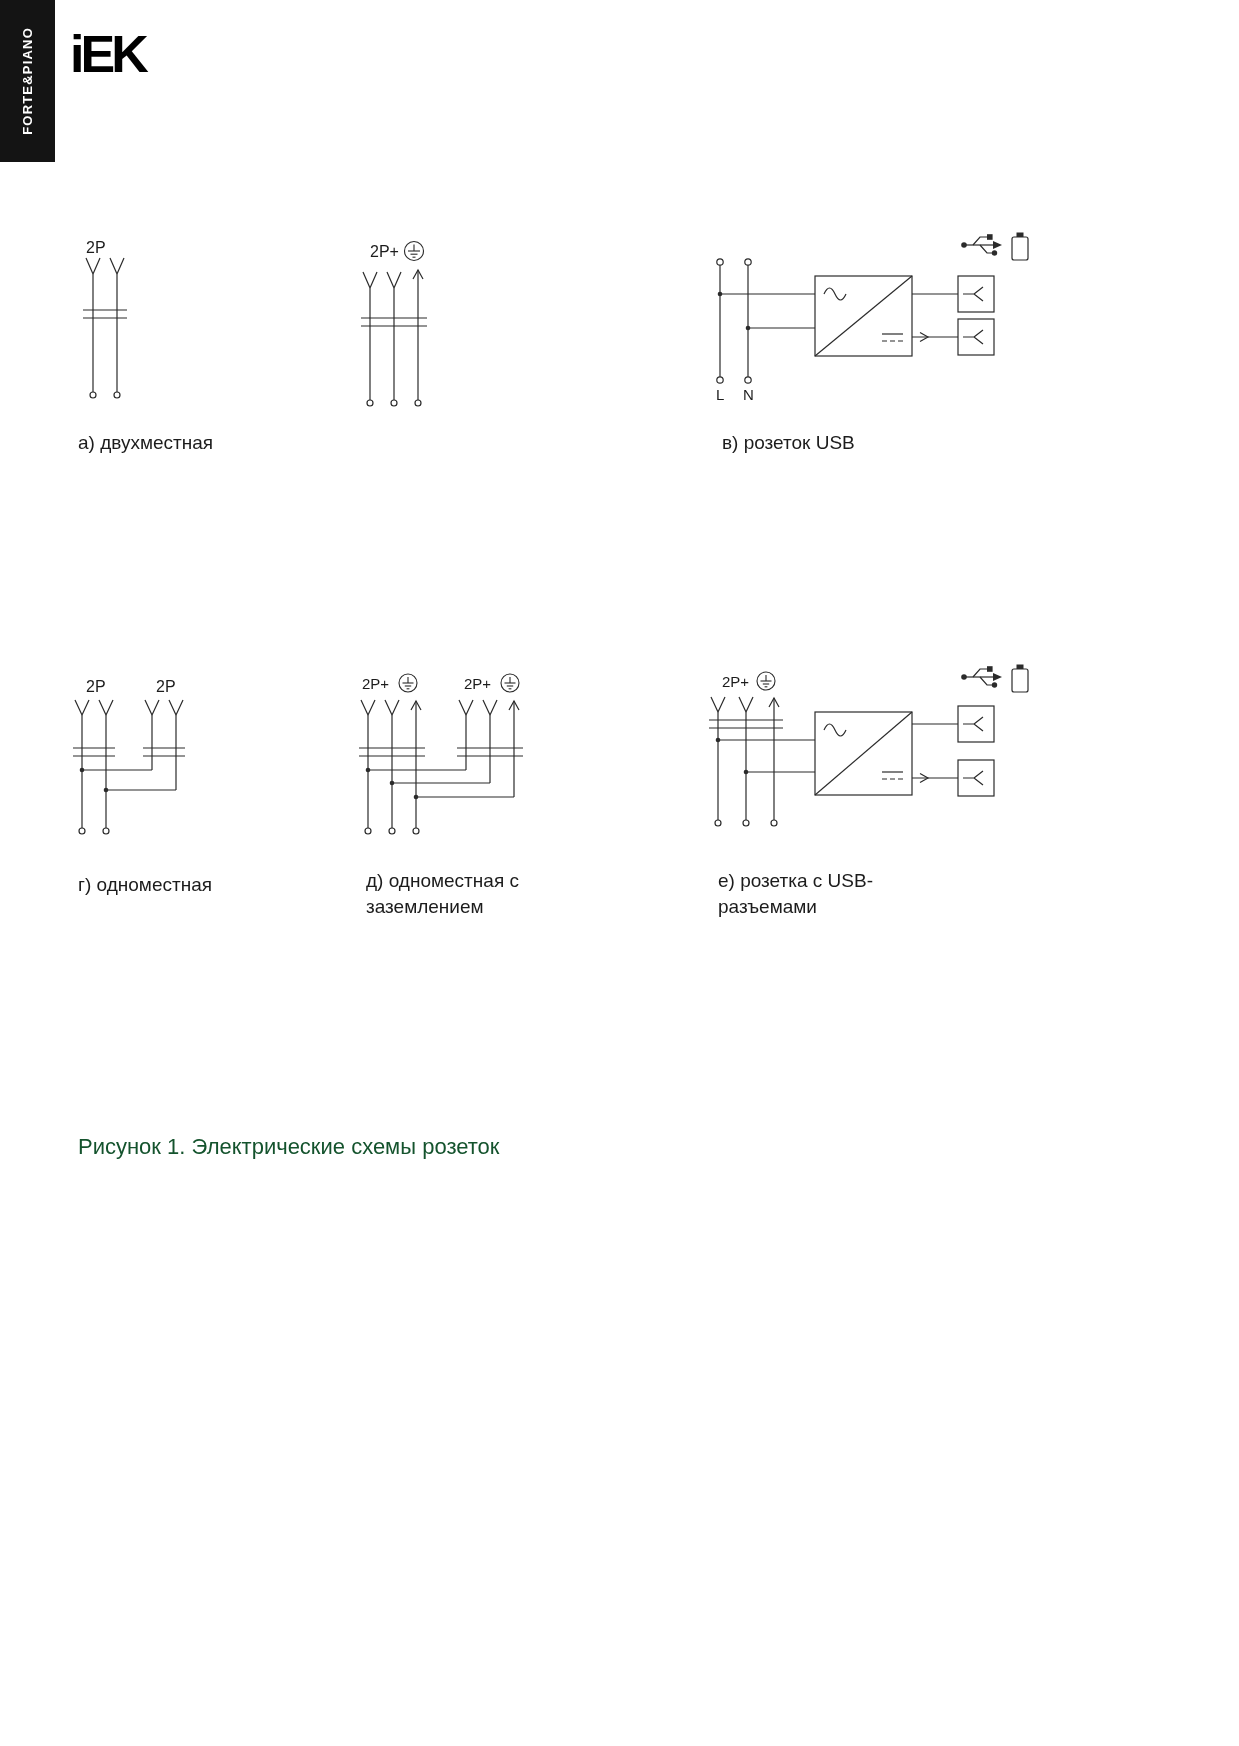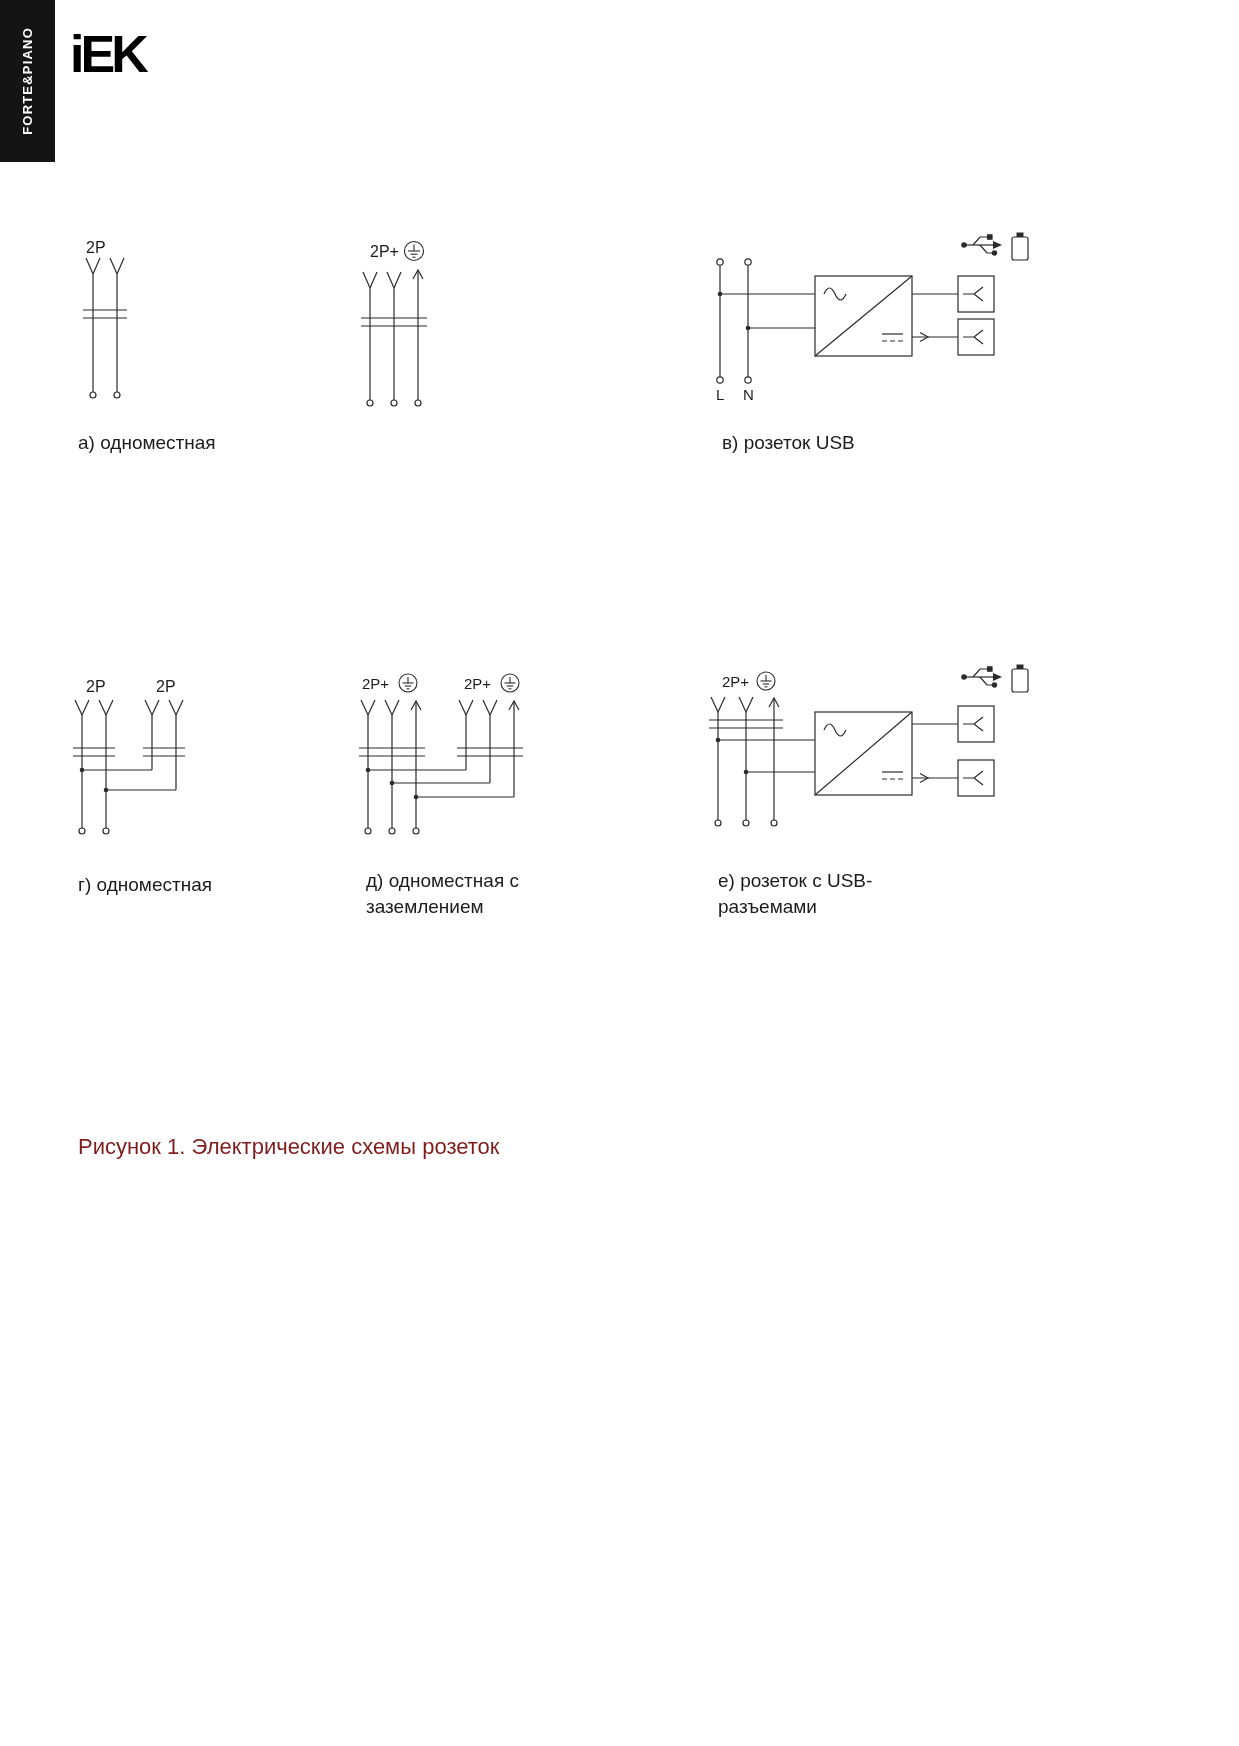--- a/index.html
+++ b/index.html
@@ -17,21 +17,21 @@
   .dot{fill:#2b2b2b;stroke:none;}
   .fillmark{fill:#2b2b2b;stroke:none;}
   .gnd circle{fill:none;stroke:#2b2b2b;stroke-width:1.1;}
   .gnd line{stroke:#2b2b2b;stroke-width:1.1;}
 
   .svgtxt{font-family:"Liberation Sans",sans-serif;fill:#1c1c1c;}
   .t16{font-size:16px;}
   .t15{font-size:15px;}
 
   .cap{position:absolute;font-size:19px;color:#1c1c1c;line-height:26px;}
-  .figure-caption{position:absolute;left:78px;top:1134px;font-size:22px;color:#7f1d1d;}
+  .figure-caption{position:absolute;left:78px;top:1134px;font-size:22px;color:#14532d;}
 </style>
 </head>
 <body>
 
 <div class="page">
 
   <div class="banner">
     <div class="banner-text">FORTE&amp;PIANO</div>
   </div>
 
@@ -43,21 +43,21 @@
       <path d="M25,44 L18,28 M25,44 L32,28"></path>
       <path d="M49,44 L42,28 M49,44 L56,28"></path>
       <line x1="25" y1="44" x2="25" y2="162"></line>
       <line x1="49" y1="44" x2="49" y2="162"></line>
       <line x1="15" y1="80" x2="59" y2="80"></line>
       <line x1="15" y1="88" x2="59" y2="88"></line>
     </g>
     <circle class="term" cx="25" cy="165" r="3"></circle>
     <circle class="term" cx="49" cy="165" r="3"></circle>
   </svg>
-  <div class="cap" style="left:78px;top:430px">а) одноместная</div>
+  <div class="cap" style="left:78px;top:430px">а) двухместная</div>
 
   <svg class="schematic" style="left:356px;top:230px" width="140" height="195" viewBox="0 0 140 195">
     <text x="14" y="27" class="svgtxt t16">2P+</text>
     <g class="gnd">
       <circle cx="58" cy="21" r="9.5"></circle>
       <line x1="58" y1="14.5" x2="58" y2="21"></line>
       <line x1="52" y1="21" x2="64" y2="21"></line>
       <line x1="54.5" y1="24.2" x2="61.5" y2="24.2"></line>
       <line x1="56.5" y1="27.2" x2="59.5" y2="27.2"></line>
     </g>
@@ -281,19 +281,19 @@
       <circle class="fillmark" cx="264" cy="17" r="2.8"></circle>
       <rect class="fillmark" x="287" y="6.2" width="5.6" height="5.6"></rect>
       <circle class="fillmark" cx="294.5" cy="25" r="2.7"></circle>
     </g>
     <g>
       <rect class="box" x="312" y="9" width="16" height="23" rx="2"></rect>
       <rect class="fillmark" x="316.5" y="4.5" width="7" height="4.5"></rect>
     </g>
   </svg>
   <div class="cap" style="left:718px;top:868px">
-    <div>е) розеток с USB-</div>
+    <div>е) розетка с USB-</div>
     <div>разъемами</div>
   </div>
 
   <div class="figure-caption">Рисунок 1. Электрические схемы розеток</div>
 
 </div>
 
 </body></html>

